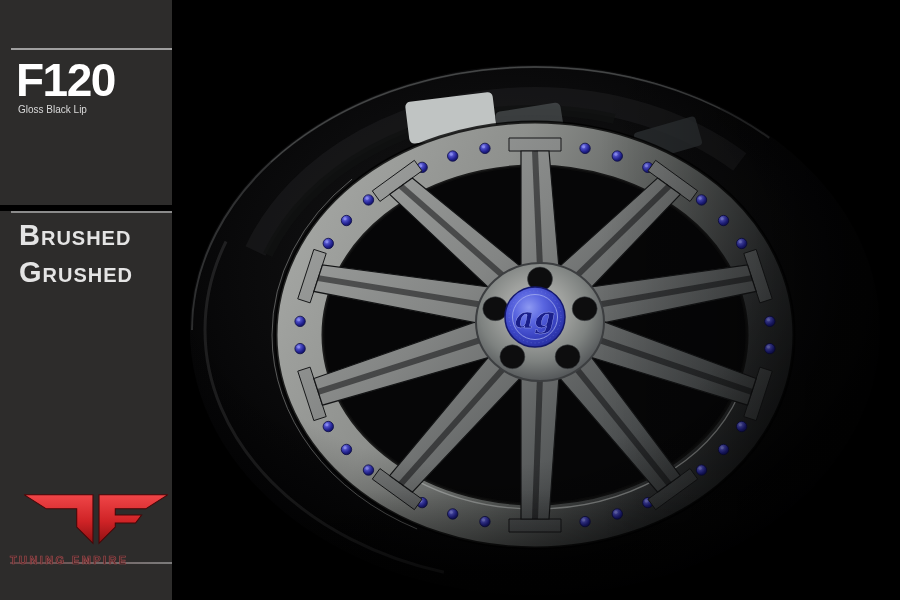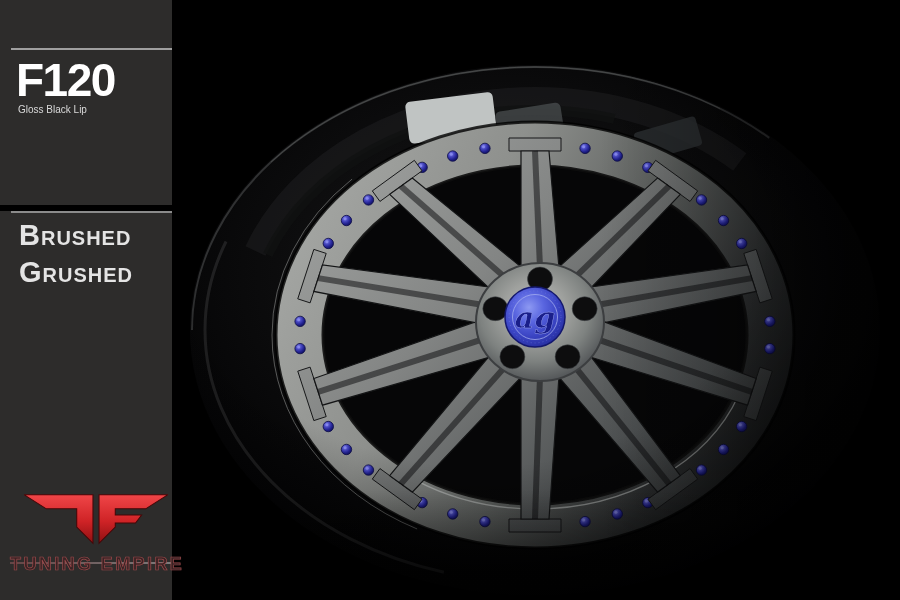--- a/index.html
+++ b/index.html
@@ -16,21 +16,21 @@
     letter-spacing:-1.5px;line-height:1;}
   .subs{position:absolute;left:18px;top:100px;font-size:10px;line-height:19px;color:#d9d9d9;}
   .finish{position:absolute;left:19px;top:8px;color:#e4e4e4;font-weight:bold;letter-spacing:1px;}
   .finish .line{display:block;height:37px;}
   .big{font-size:29px;}
   .small{font-size:20px;}
   .logo-wrap{position:absolute;left:24px;top:281px;width:144px;height:54px;}
   .brand-row{position:absolute;left:10px;top:343px;width:162px;height:18px;}
   .brand-line{position:absolute;left:0;top:8px;width:162px;height:1.5px;
     background:linear-gradient(to right,#6e4a4b,#8a8a8a);opacity:.85;}
-  .brand-name{position:relative;font-size:18px;font-weight:bold;letter-spacing:2.4px;
+  .brand-name{position:relative;font-size:11px;font-weight:bold;letter-spacing:2.4px;
     color:#3a2324;-webkit-text-stroke:0.7px #9e4a4c;white-space:nowrap;}
   
   .wheel-wrap{position:absolute;left:0;top:0;width:900px;height:600px;}
 </style>
 </head>
 <body>
 
 <div class="stage">
 
   <div class="wheel-wrap">

